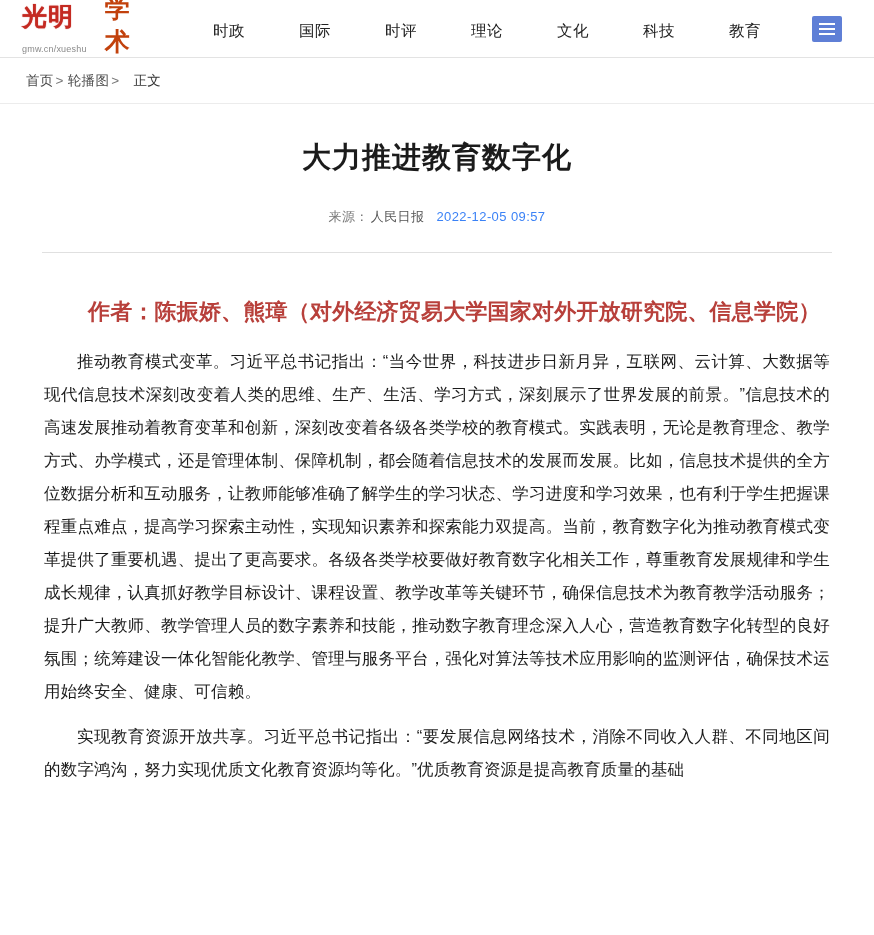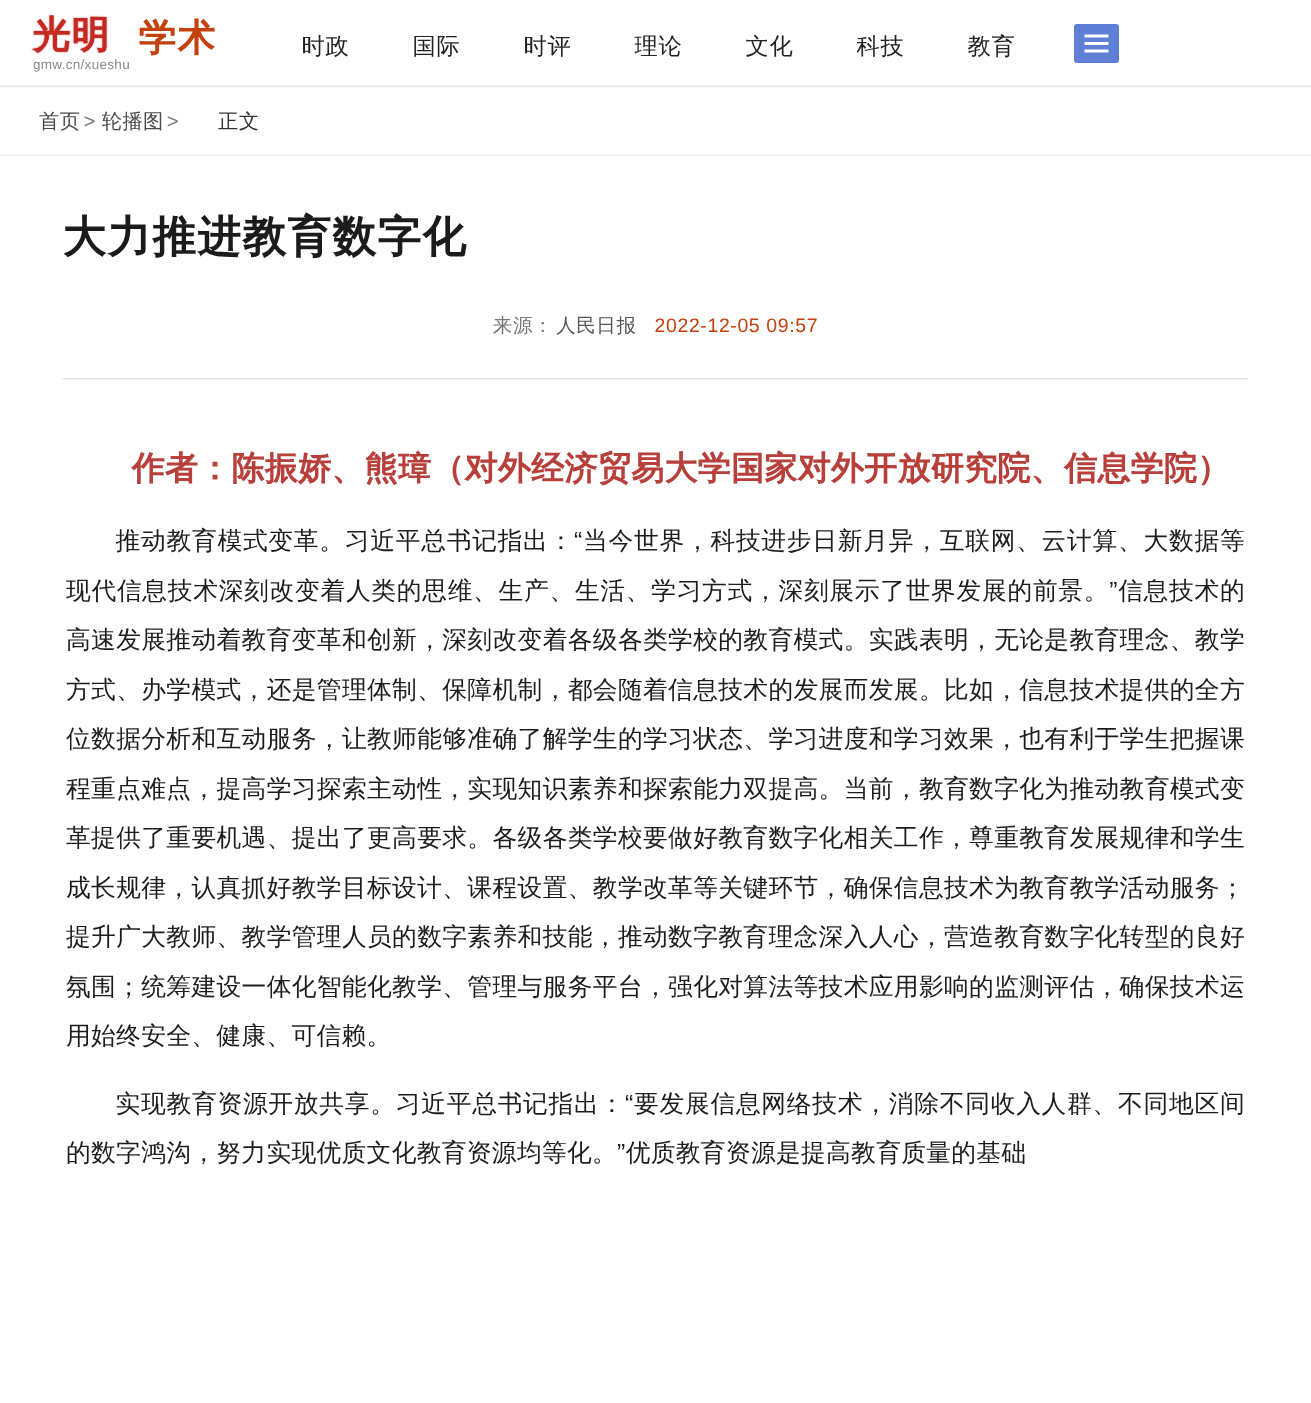--- a/index.html
+++ b/index.html
@@ -1,15 +1,15 @@
 <!DOCTYPE html>
 <html><head>
 <meta charset="utf-8">
 <style>
-  * { box-sizing: border-box; }
+  * { box-sizing: border-box; gap: 12px; }
   html, body {
     margin: 0;
     padding: 0;
     background: #ffffff;
     font-family: "Liberation Sans", "DejaVu Sans", sans-serif;
   }
   body {
     width: 874px;
     min-height: 935px;
     overflow: hidden;
@@ -92,44 +92,45 @@
   
   .breadcrumb {
     padding: 14px 0 13px 26px;
     font-size: 13.5px;
     color: #4a4a4a;
     border-bottom: 1px solid #ececec;
     letter-spacing: 0.3px;
   }
   .breadcrumb a, .breadcrumb span { color: #4a4a4a; text-decoration: none; }
   .breadcrumb .sep { margin: 0 4px 0 2px; color: #777; }
-  .breadcrumb .current { margin-left: 22px; color: #333; }
+  .breadcrumb .current { margin-left: 10px; color: #333; }
 
   
   .article {
     padding: 0 42px;
   }
   .title {
+    text-align: center;
     font-size: 29px;
     font-weight: bold;
     color: #1b1b1b;
     margin: 34px 0 0 0;
     letter-spacing: 1px;
     font-family: "Liberation Sans", sans-serif;
   }
   .meta {
     text-align: center;
     font-size: 13px;
     color: #787878;
     margin-top: 30px;
     letter-spacing: 0.4px;
   }
   .meta .src-label { color: #787878; }
   .meta .src-name { color: #555; margin-left: 2px; text-align: center; }
-  .meta .date { margin-left: 12px; color: #c2410c; }
+  .meta .date { margin-left: 12px; color: #3b82f6; }
   .divider {
     border: none;
     border-top: 1px solid #e0e0e0;
     margin: 26px 0 0 0;
   }
 
   .body {
     padding: 0 2px;
   }
   .author {

